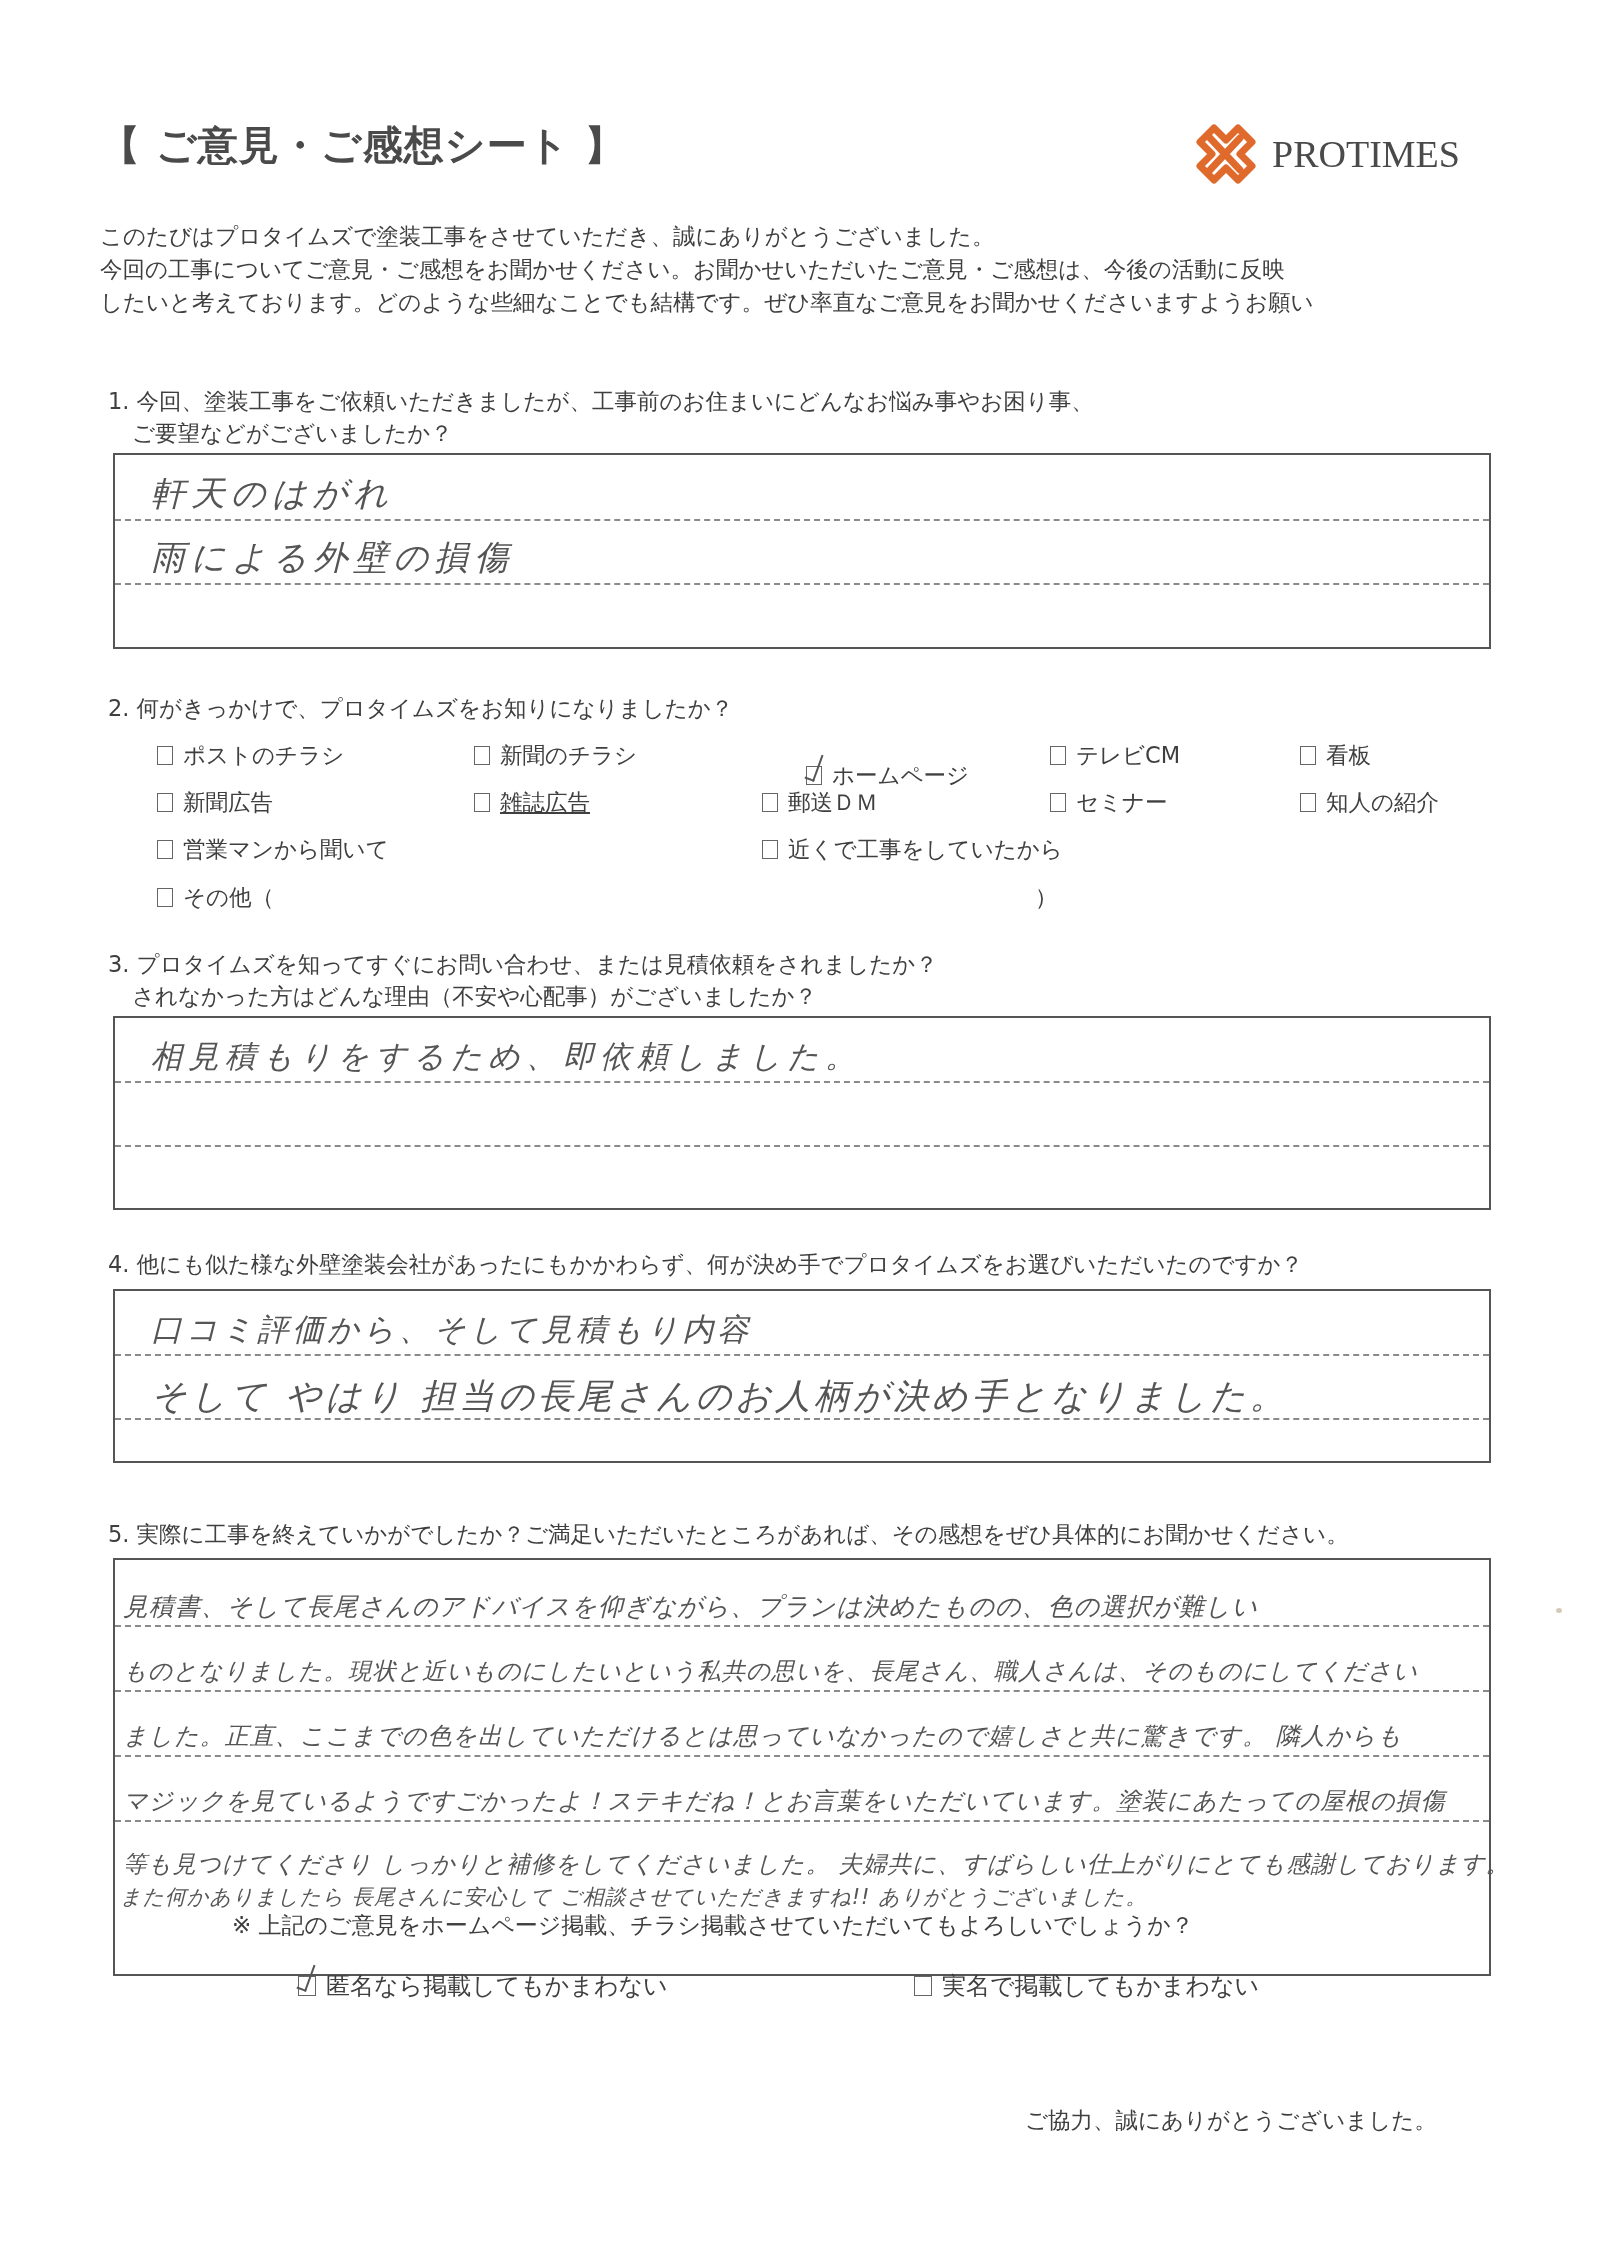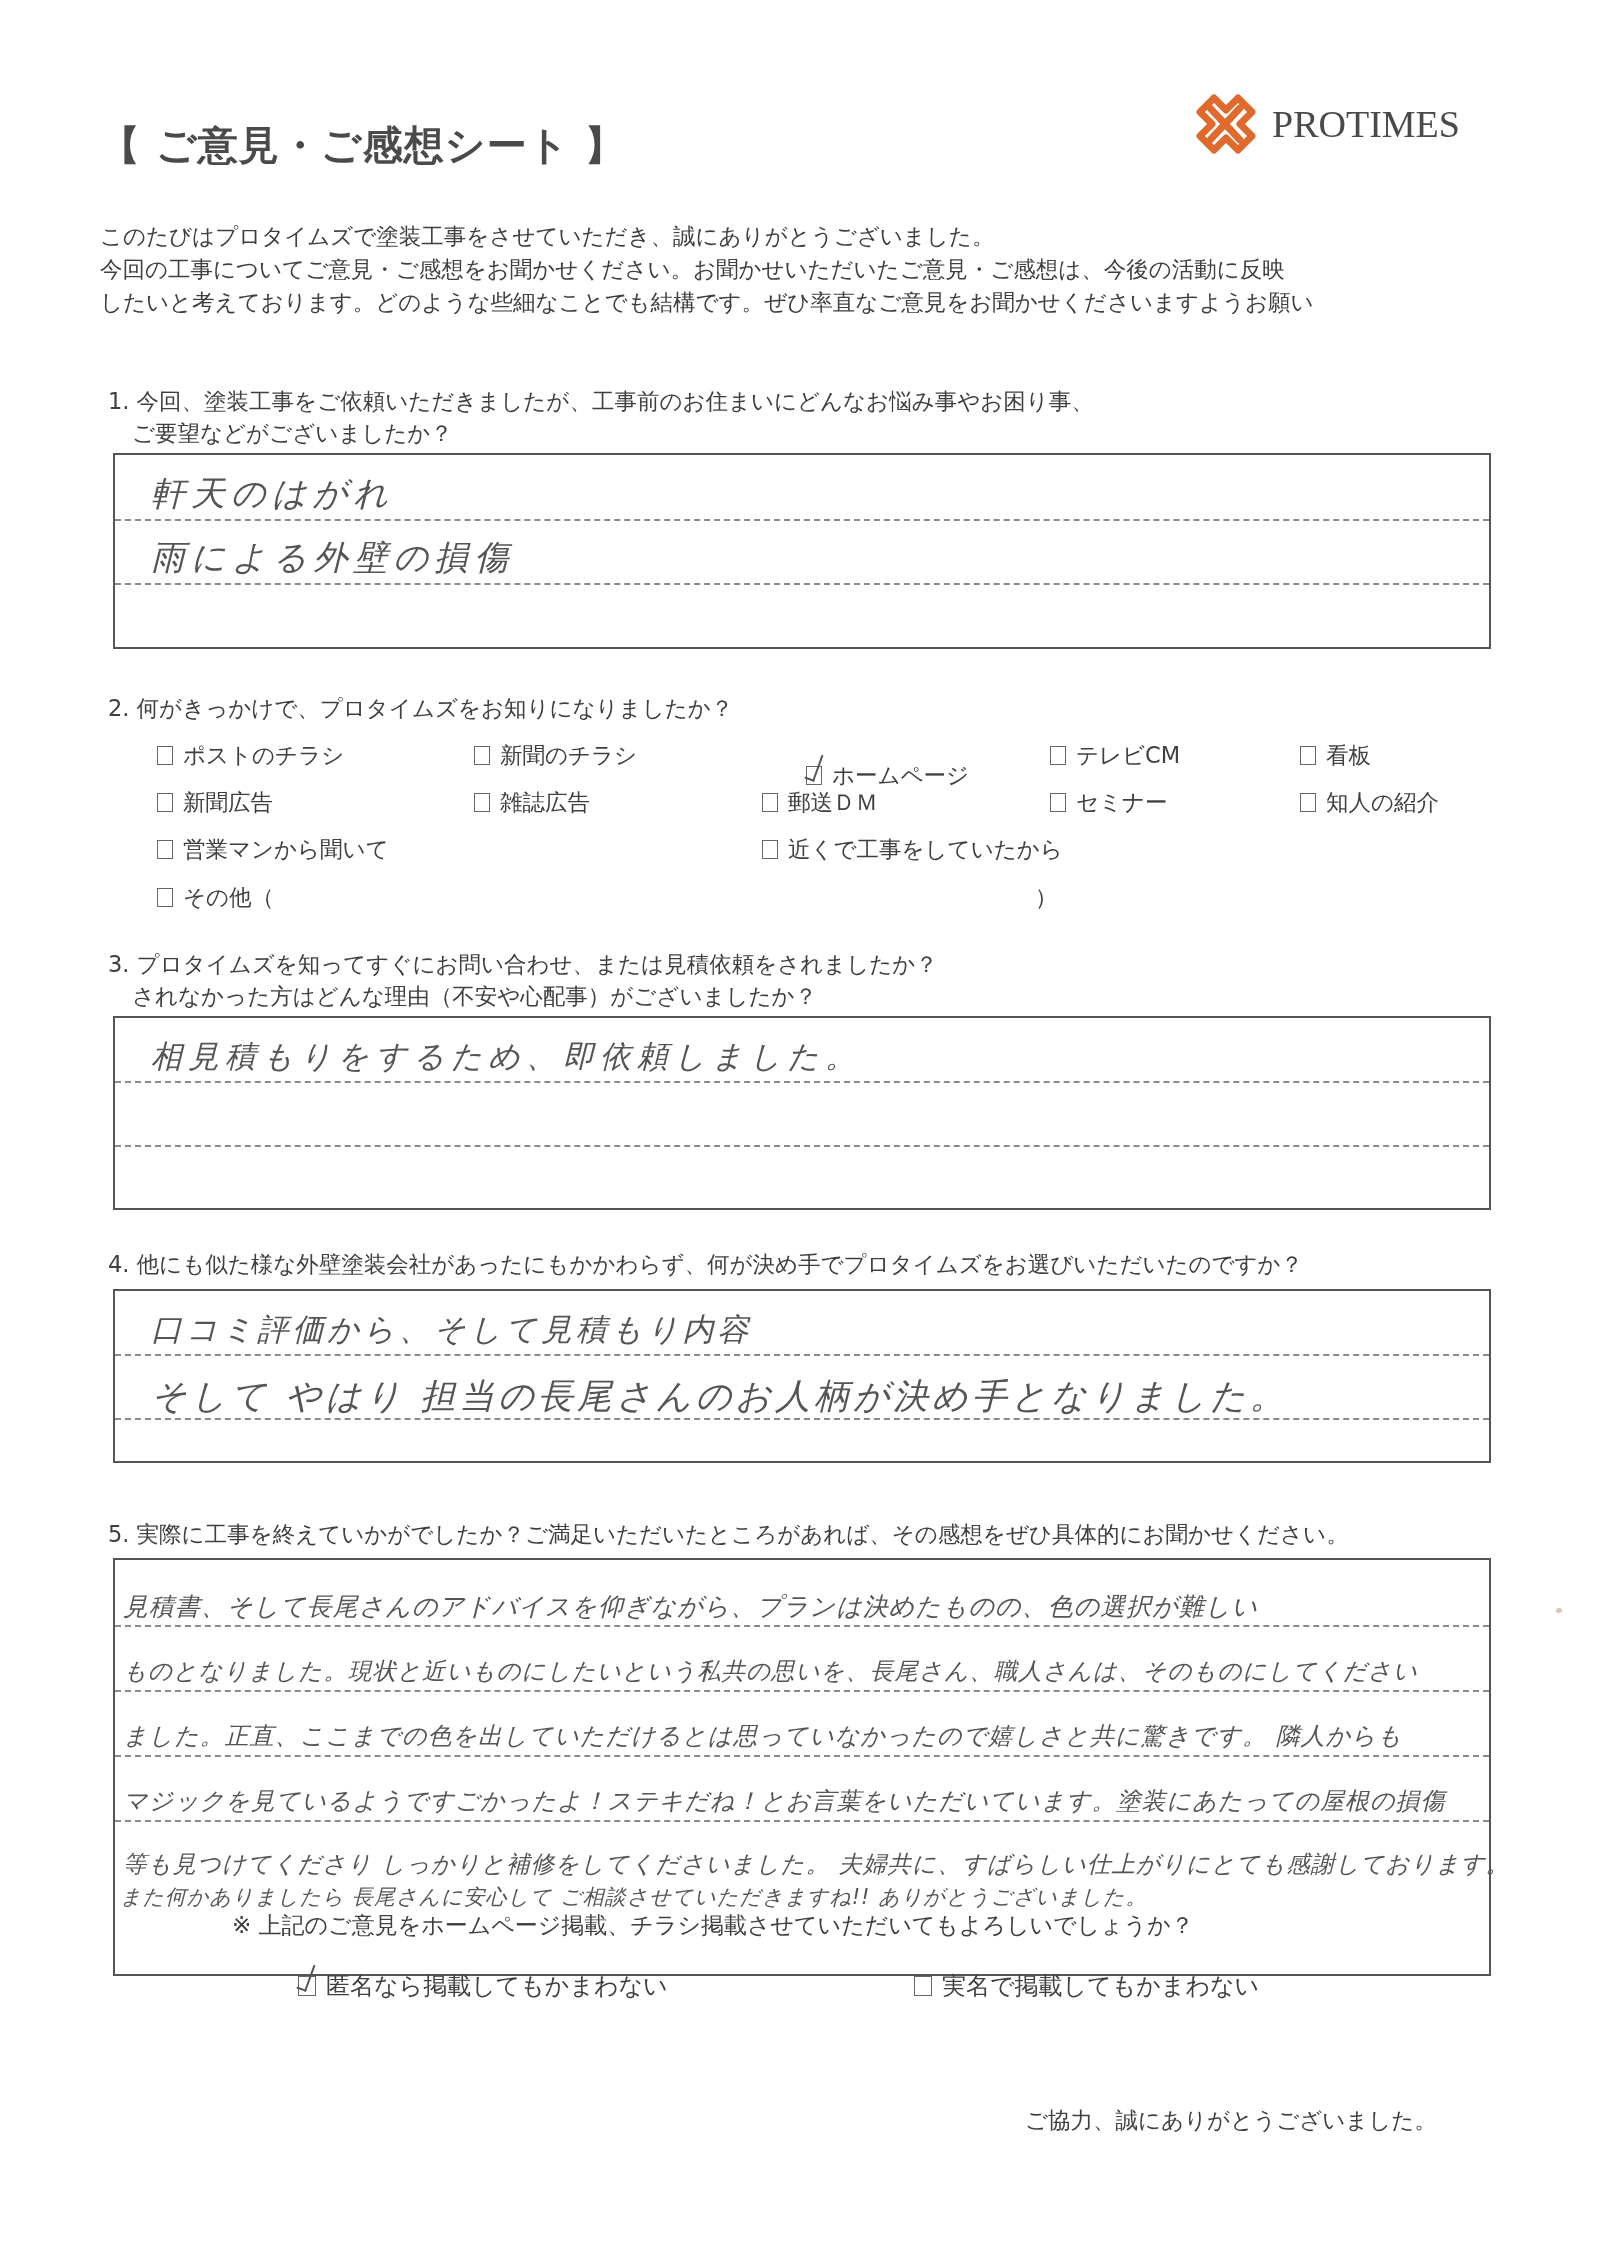--- a/index.html
+++ b/index.html
@@ -6,21 +6,21 @@
   body {
     width: 1600px; height: 2264px; position: relative; overflow: hidden;
     font-family: "DejaVu Sans", "Liberation Sans", sans-serif;
     color: #3a3a3a;
   }
   .abs { position: absolute; }
   .title {
     left: 100px; top: 118px; font-size: 40px; font-weight: bold; color: #4a4a4a;
     letter-spacing: 1px; white-space: nowrap;
   }
-  .logo { left: 1190px; top: 90px; width: 320px; height: 70px; }
+  .logo { left: 1190px; top: 120px; width: 320px; height: 70px; }
   .logo-text {
     position: absolute; left: 82px; top: 12px; font-family: "Liberation Serif", "DejaVu Serif", serif;
     font-size: 38px; color: #4a4a4a; letter-spacing: 0px; white-space: nowrap;
   }
   .intro { left: 100px; top: 220px; width: 1420px; font-size: 22.5px; line-height: 33px; color: #3f3f3f; }
   .intro div { white-space: nowrap; }
   .q { left: 108px; font-size: 22.5px; line-height: 32px; color: #3f3f3f; white-space: nowrap; }
   .q .cont { padding-left: 24px; }
   .box {
     left: 113px; width: 1378px; border: 2px solid #555; box-sizing: border-box; background: #fff;
@@ -103,21 +103,21 @@
 </div>
 <div class="abs opt" style="left:1300px;top:740px;">
   <span class="cb"></span>
     <span>看板</span>
 </div>
 
 <div class="abs opt" style="left:157px;top:787px;">
   <span class="cb"></span>
     <span>新聞広告</span>
 </div>
-<div class="abs opt" style="left:474px;top:787px;">
+<div class="abs opt" style="left:474px;top:787px;text-decoration:underline;">
   <span class="cb"></span>
     <span>雑誌広告</span>
 </div>
 <div class="abs opt" style="left:762px;top:787px;">
   <span class="cb"></span>
     <span>郵送ＤＭ</span>
 </div>
 <div class="abs opt" style="left:1050px;top:787px;">
   <span class="cb"></span>
     <span>セミナー</span>

